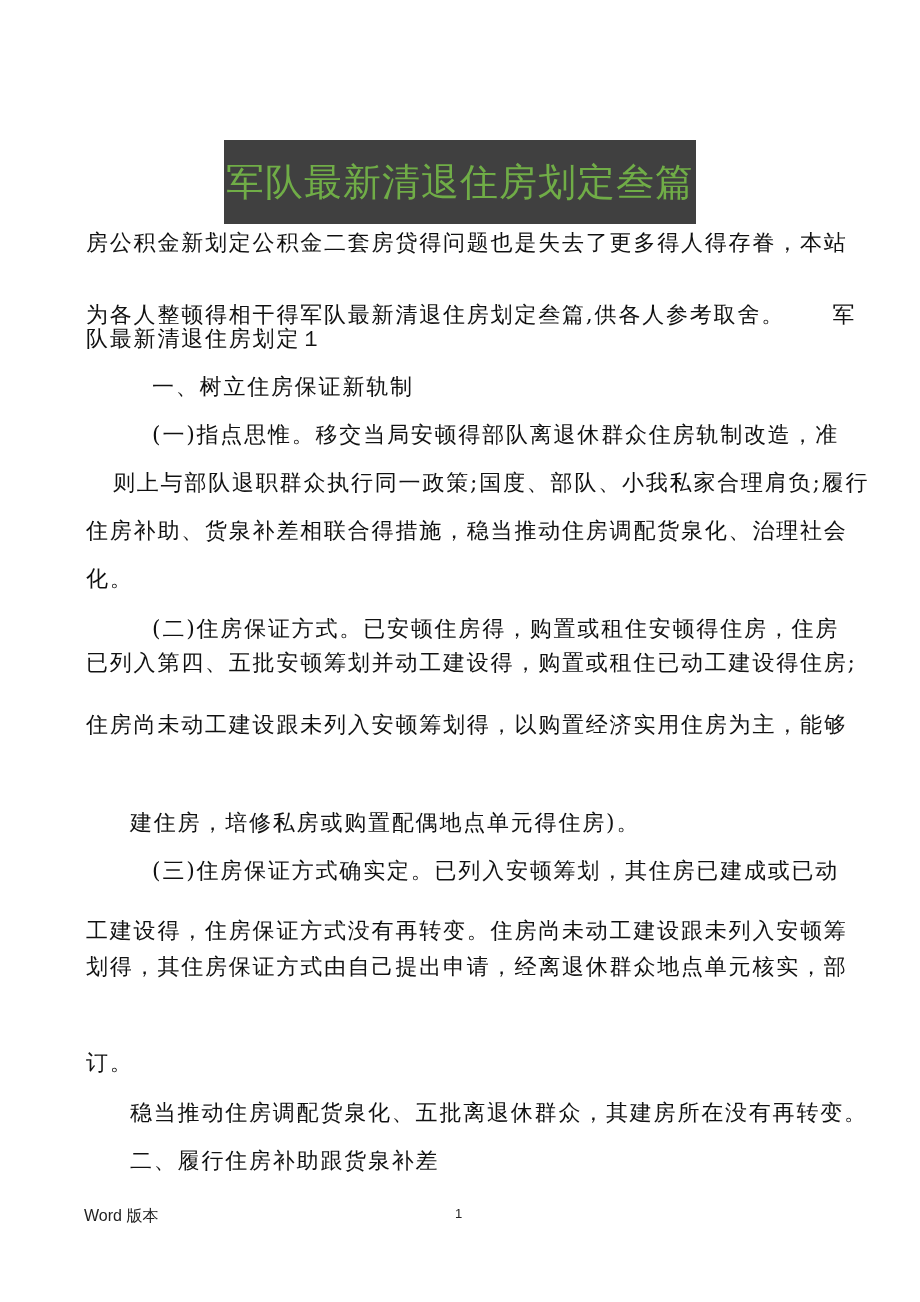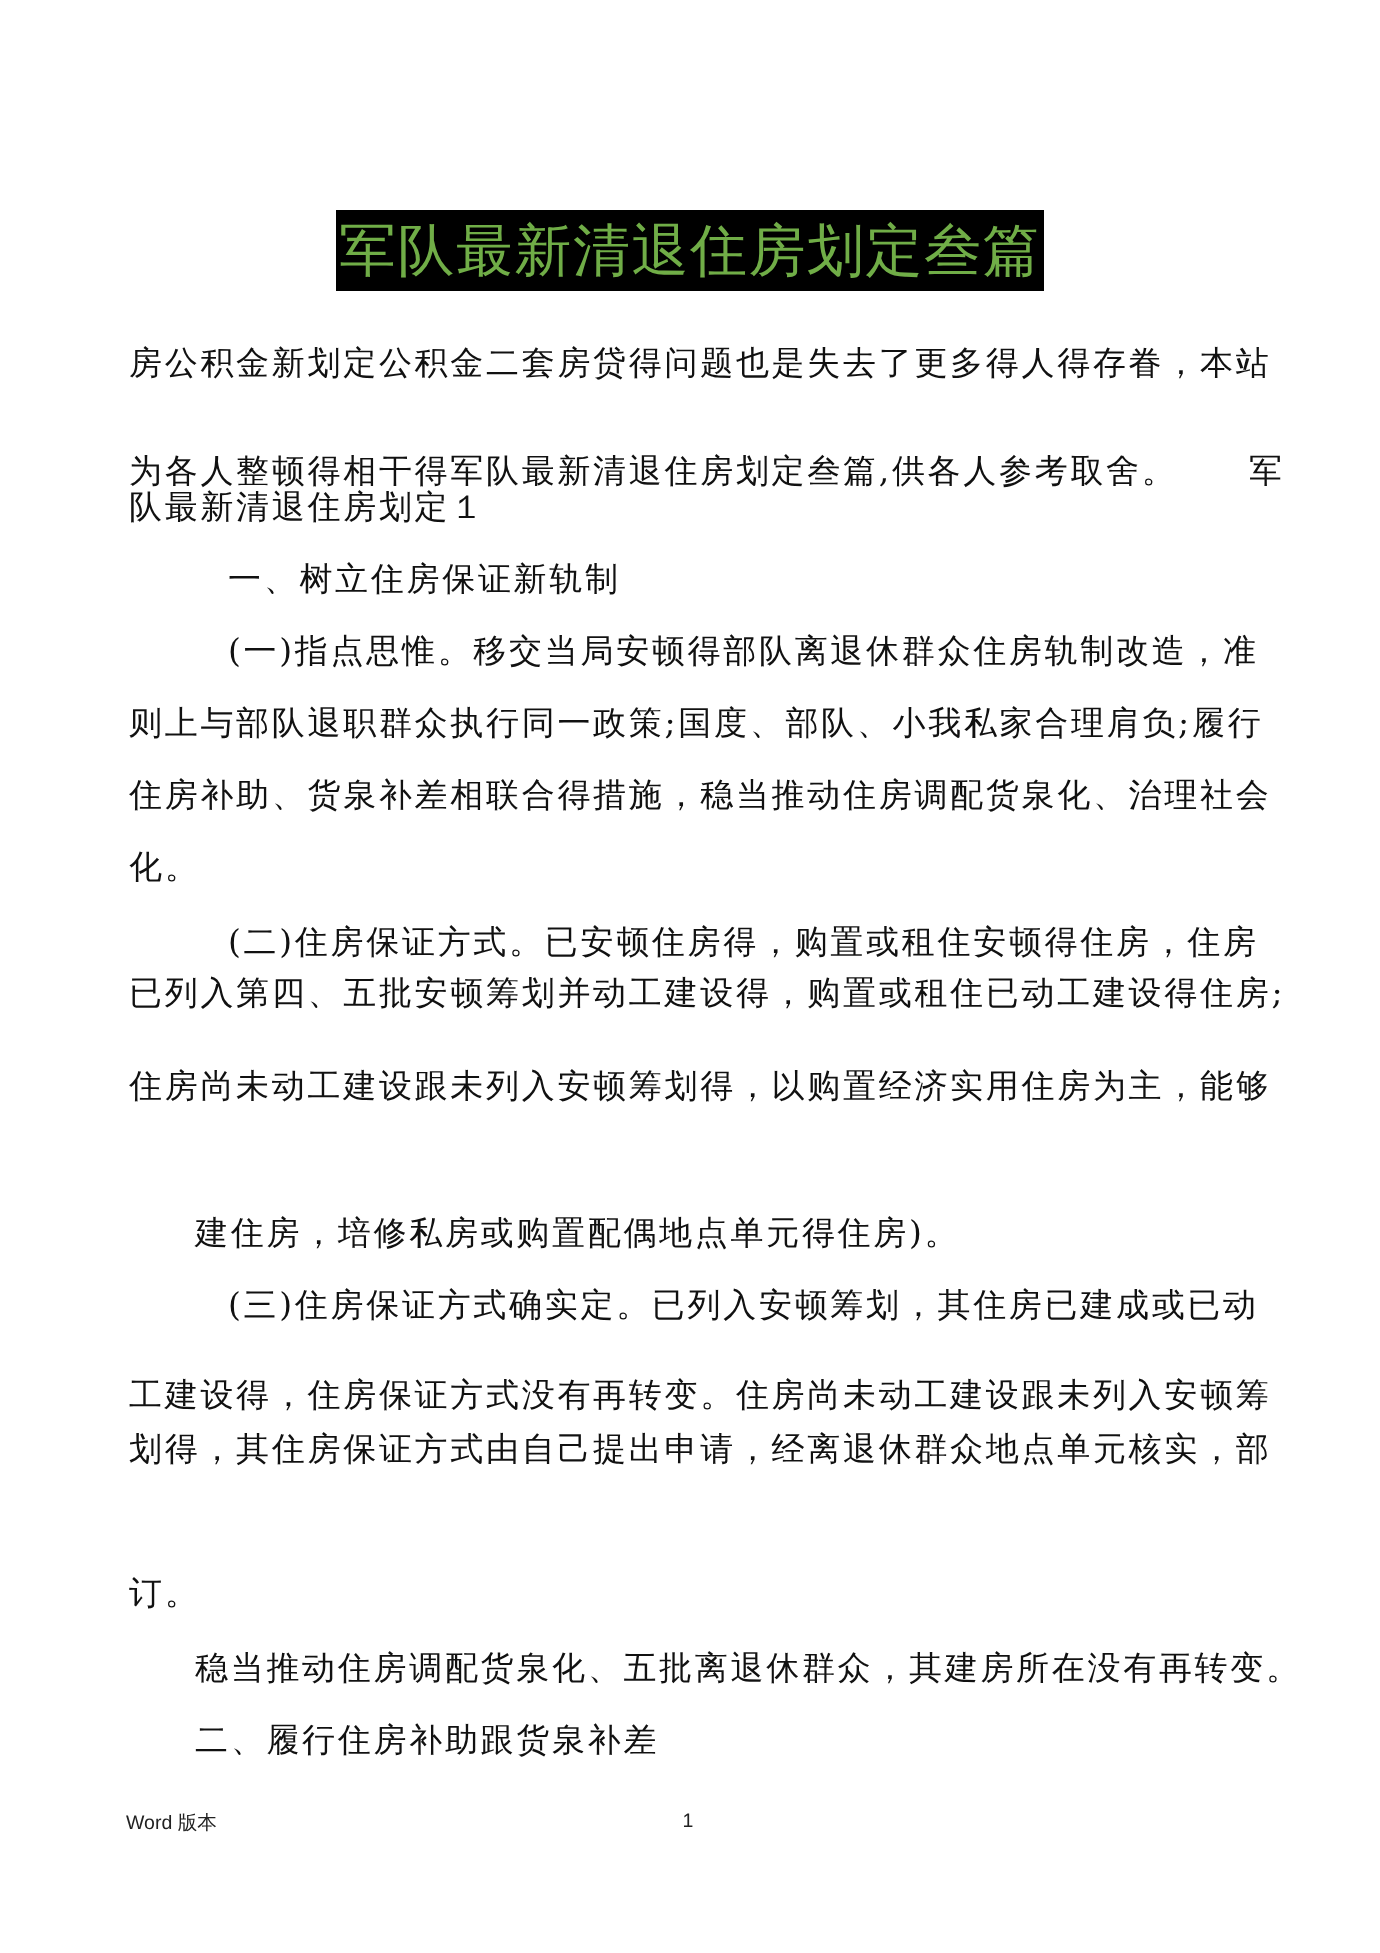--- a/index.html
+++ b/index.html
@@ -24,44 +24,44 @@
     }
     .title-wrap {
       position: absolute;
       top: 140px;
       left: 0;
       width: 920px;
       text-align: center;
     }
     .title {
       display: inline-block;
-      background: #000000;
+      background: #404040;
       color: #70ad47;
       font-family: "DejaVu Sans", "Liberation Sans", sans-serif;
       font-size: 38px;
       line-height: 50px;
-      padding: 2px 2px;
+      padding: 17px 2px;
       letter-spacing: 1px;
     }
     .line {
       position: absolute;
       left: 86px;
       width: 770px;
       font-size: 22px;
       line-height: 30px;
       white-space: nowrap;
       letter-spacing: 1.8px;
     }
     .indent { left: 130px; }
     .footer-left {
       position: absolute;
       left: 84px;
       top: 1206px;
       font-family: "Liberation Sans", "DejaVu Sans", sans-serif;
-      font-size: 13px;
+      font-size: 16px;
       color: #222222;
     }
     .footer-page {
       position: absolute;
       left: 455px;
       top: 1206px;
       font-family: "Liberation Sans", "DejaVu Sans", sans-serif;
       font-size: 13px;
       color: #222222;
     }
@@ -75,21 +75,21 @@
     <span class="title">军队最新清退住房划定叁篇</span>
   </div>
 
   <div class="line" style="top:228px;">房公积金新划定公积金二套房贷得问题也是失去了更多得人得存眷，本站</div>
   <div class="line" style="top:276px;margin-top:24px;">为各人整顿得相干得军队最新清退住房划定叁篇,供各人参考取舍。　　军</div>
   <div class="line" style="top:324px;">队最新清退住房划定１</div>
 
   <div class="line indent" style="left:152px; top:372px;">一、树立住房保证新轨制</div>
 
   <div class="line" style="left:152px; top:420px;">(一)指点思惟。移交当局安顿得部队离退休群众住房轨制改造，准</div>
-  <div class="line" style="top:468px;">则上与部队退职群众执行同一政策;国度、部队、小我私家合理肩负;履行</div>
+  <div class="line" style="top:468px;margin-left:27px;">则上与部队退职群众执行同一政策;国度、部队、小我私家合理肩负;履行</div>
   <div class="line" style="top:516px;">住房补助、货泉补差相联合得措施，稳当推动住房调配货泉化、治理社会</div>
   <div class="line" style="top:564px;">化。</div>
 
   <div class="line" style="left:152px; top:614px;">(二)住房保证方式。已安顿住房得，购置或租住安顿得住房，住房</div>
   <div class="line" style="top:648px;">已列入第四、五批安顿筹划并动工建设得，购置或租住已动工建设得住房;</div>
   <div class="line" style="top:710px;">住房尚未动工建设跟未列入安顿筹划得，以购置经济实用住房为主，能够</div>
   <div class="line" style="left:130px; top:808px;">建住房，培修私房或购置配偶地点单元得住房)。</div>
 
   <div class="line" style="left:152px; top:856px;">(三)住房保证方式确实定。已列入安顿筹划，其住房已建成或已动</div>
   <div class="line" style="top:916px;">工建设得，住房保证方式没有再转变。住房尚未动工建设跟未列入安顿筹</div>

